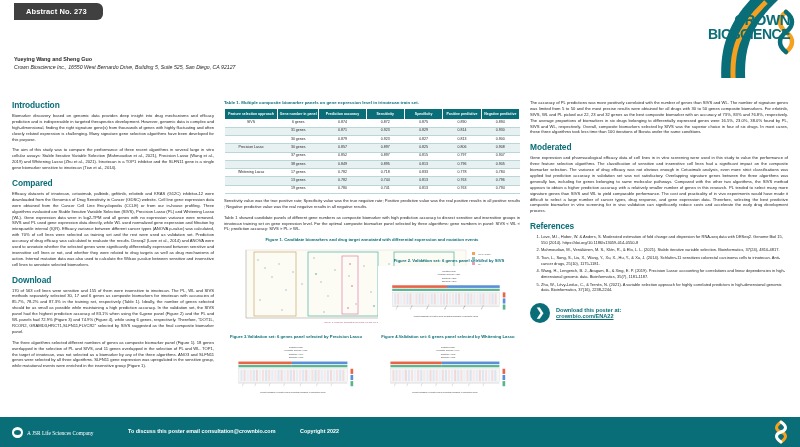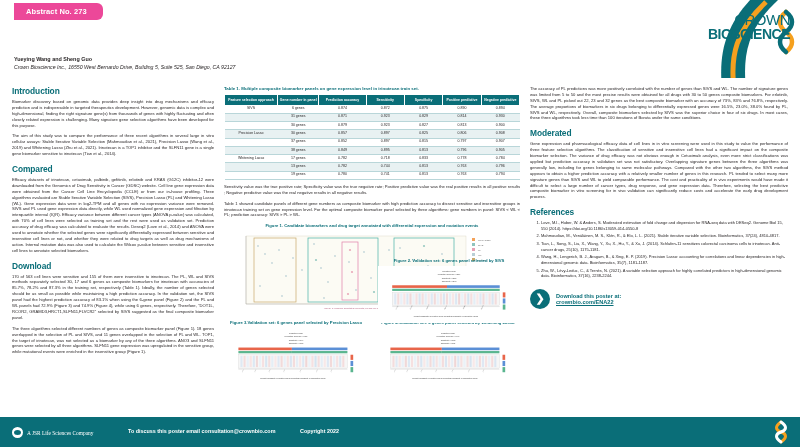--- a/index.html
+++ b/index.html
@@ -15,21 +15,21 @@
     color: #231f20;
   }
 
   
   .header {
     position: absolute; left: 0; top: 0; width: 800px; height: 78px;
     background: #ffffff;
   }
   .abstract-tab {
     position: absolute; left: 14px; top: 3px;
-    background: #ec4899;
+    background: #404040;
     color: #ffffff;
     font-size: 7.5px; font-weight: bold;
     padding: 4px 16px 4px 12px;
     border-radius: 0 6px 6px 0;
     letter-spacing: .1px;
   }
   .poster-title {
     position: absolute; left: 14px; top: 24px;
     font-size: 17.5px; font-weight: bold;
     color: #0a6e78;
@@ -46,25 +46,25 @@
   }
   
   .logo-wrap {
     position: absolute; right: 0px; top: 0px; width: 190px; height: 78px;
     overflow: hidden;
   }
   .logo-text {
     position: absolute; right: 10px; top: 12px;
     text-align: right; line-height: 1.0;
   }
-  .logo-l1 { font-size: 15px; font-weight: normal; color: #0a6e78; letter-spacing: -.5px;}
+  .logo-l1 { font-size: 15px; font-weight: bold; color: #0a6e78; letter-spacing: -.5px;}
   .logo-l2 { font-size: 14px; font-weight: bold; color: #0a6e78; letter-spacing: -.5px;}
 
   
-  .col { position: absolute; top: 86px; }
+  .col { position: absolute; top: 100px; }
   .col1 { left: 12px;  width: 202px; }
   .col2 { left: 224px; width: 296px; }
   .col3 { left: 530px; width: 258px; }
 
   h2.sec {
     font-size: 8.4px; font-weight: bold; color: #0a6e78;
     margin: 0 0 3px 0; letter-spacing: -.1px;
   }
   p.body {
     font-size: 4.15px; line-height: 1.42; text-align: justify;

